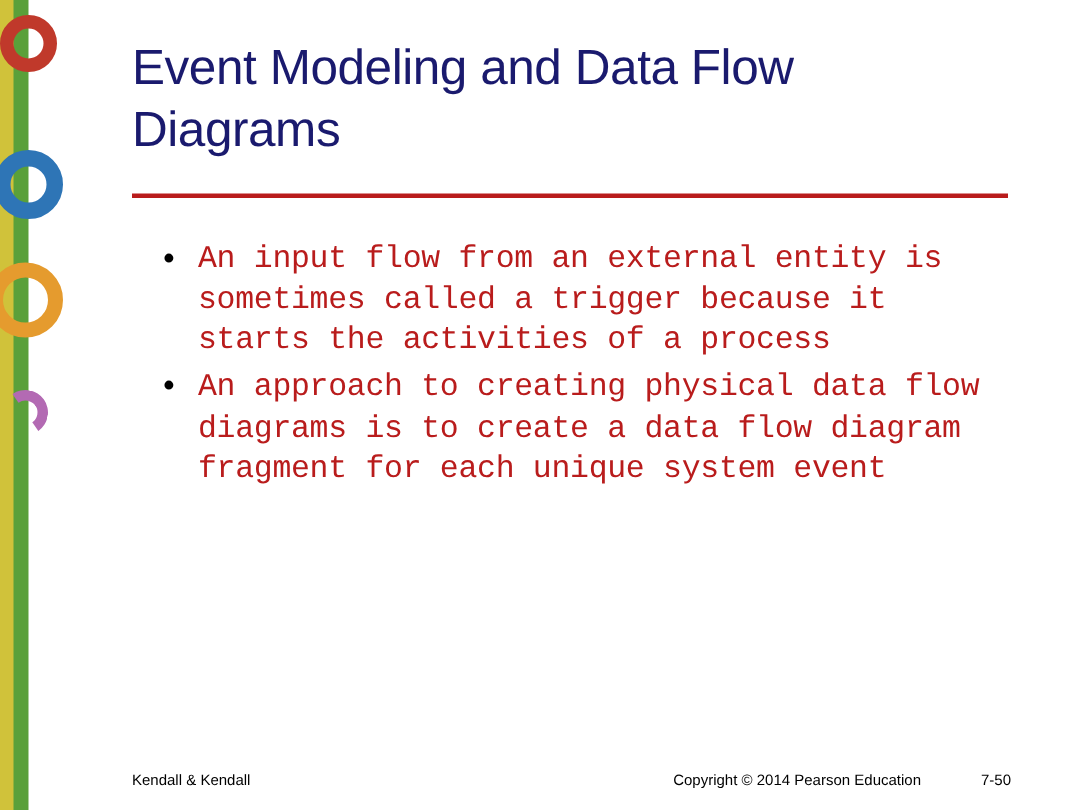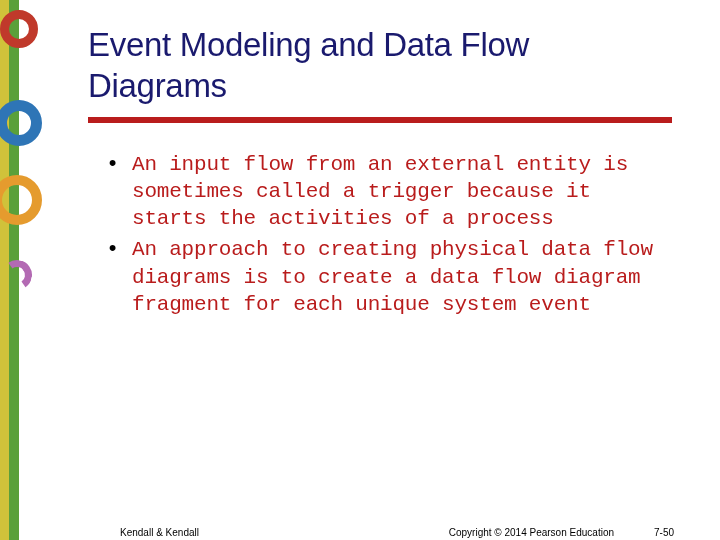--- a/index.html
+++ b/index.html
@@ -36,22 +36,22 @@
     left: 0; top: 0;
     width: 720px; height: 540px;
     padding: 24px 48px 20px 88px;
     z-index: 1;
   }
   .title {
     font-size: 33px;
     line-height: 1.25;
     color: #1a1a6e;
     font-weight: 400;
-    padding-bottom: 10px;
-    border-bottom: 6px solid #b91c1c;
+    padding-bottom: 22px;
+    border-bottom: 3px solid #b91c1c;
     margin-bottom: 28px;
     letter-spacing: -0.3px;
   }
   ul.bullets {
     list-style: none;
     padding-left: 24px;
   }
   ul.bullets li {
     position: relative;
     font-size: 21px;
@@ -65,23 +65,23 @@
   ul.bullets li::before {
     content: "•";
     position: absolute;
     left: -6px;
     top: 0;
     font-size: 22px;
     color: #000;
   }
   .footer {
     position: absolute;
-    left: 0; bottom: 2px;
+    left: 0; bottom: 14px;
     width: 720px;
-    padding: 0 46px 0 120px;
+    padding: 0 46px 0 88px;
     display: flex;
     align-items: baseline;
     font-size: 10px;
     color: #000;
   }
   .footer .author { width: 150px; }
   .footer .copy   { flex: 1; text-align: right; padding-left: 28px; }
   .footer .pagenum{ width: 60px; text-align: right; }
 </style>
 </head>

